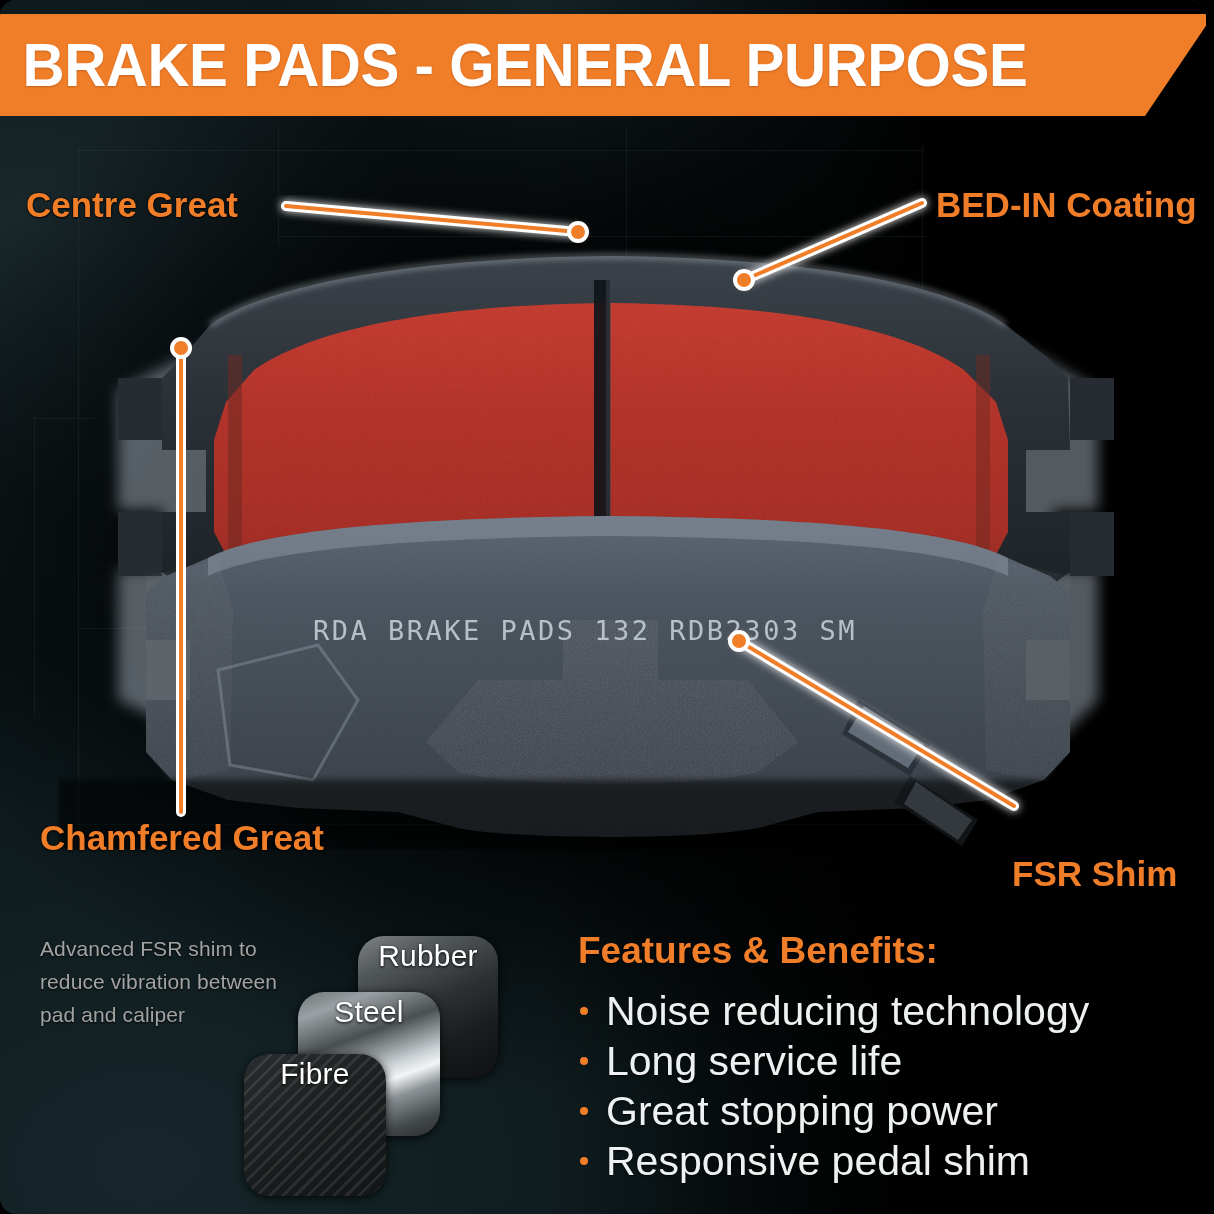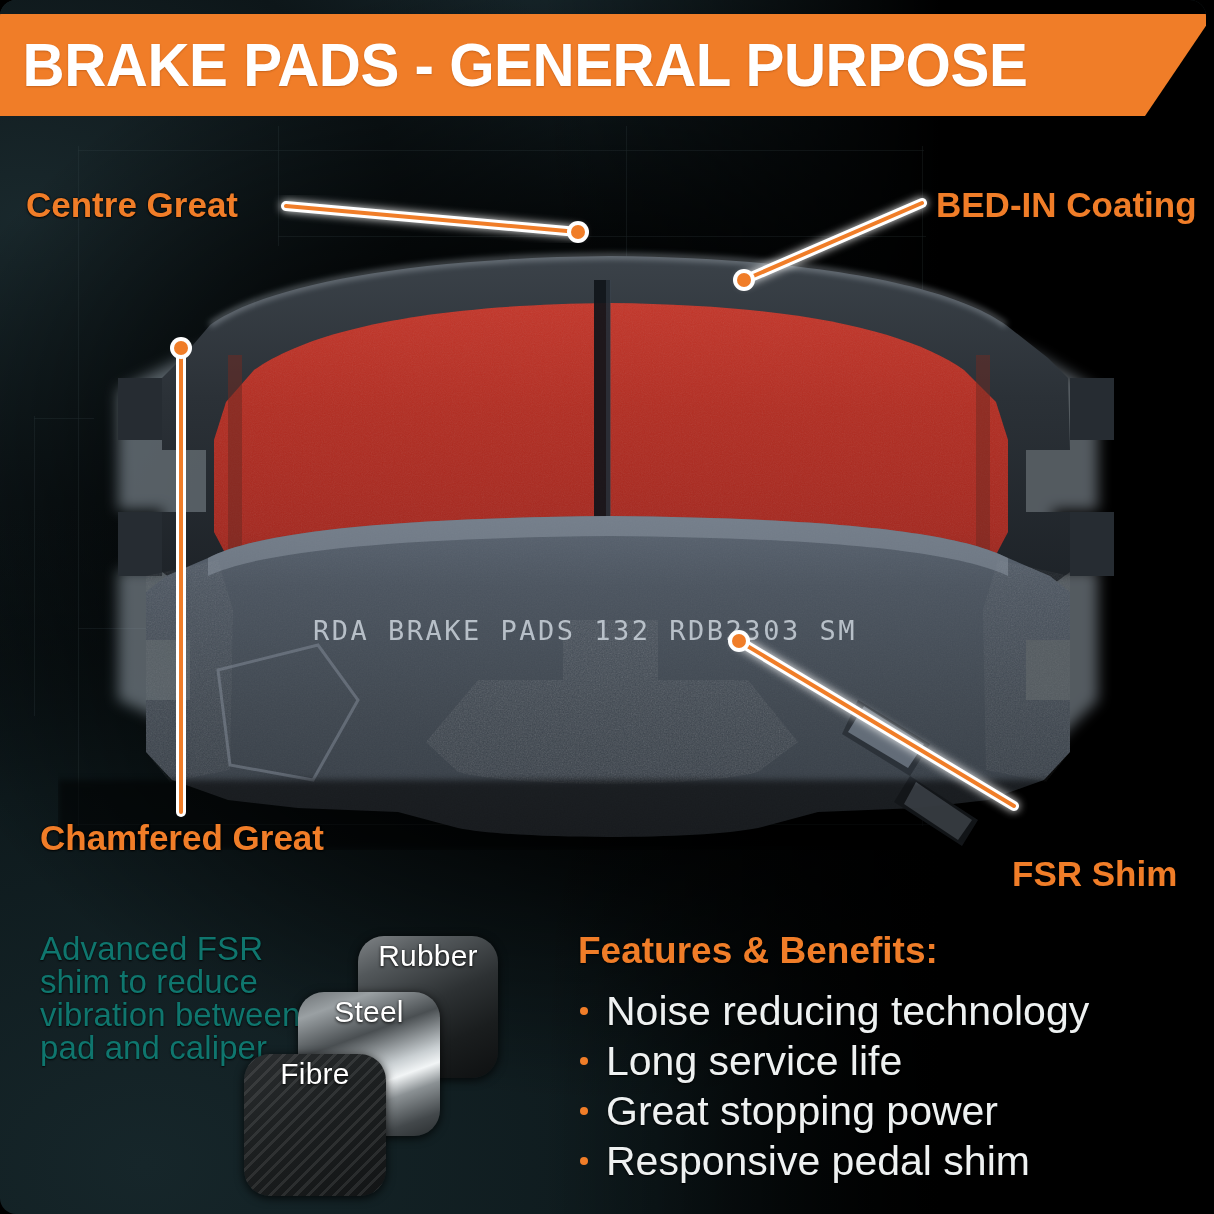--- a/index.html
+++ b/index.html
@@ -42,22 +42,22 @@
   .leader-svg{position:absolute;left:0;top:0;width:1214px;height:1214px;pointer-events:none;}
 
   .callout{position:absolute;font-weight:bold;color:#f07d28;white-space:nowrap;
     text-shadow:0 0 2px rgba(0,0,0,.9),0 1px 2px rgba(0,0,0,.8);}
   .c-centre{left:26px;top:185px;font-size:35px;}
   .c-bedin{left:936px;top:185px;font-size:35px;}
   .c-chamf{left:40px;top:818px;font-size:35px;}
   .c-fsr{left:1012px;top:818px;font-size:35px;margin-top:36px;}
 
   
-  .desc{position:absolute;left:40px;top:932px;width:270px;color:#0f766e;
-    font-size:33px;line-height:33px;letter-spacing:.1px;
+  .desc{position:absolute;left:40px;top:932px;width:270px;color:#a3a3a3;
+    font-size:21px;line-height:33px;letter-spacing:.1px;
     text-shadow:0 1px 2px rgba(0,0,0,.9);}
 
   
   .shim{position:absolute;left:240px;top:930px;width:270px;height:260px;}
   .sq{position:absolute;border-radius:26px;display:flex;align-items:flex-start;justify-content:center;}
   .sq span{color:#fff;font-size:30px;padding-top:3px;letter-spacing:.2px;
     text-shadow:0 1px 3px rgba(0,0,0,.95);}
   .sq-rubber{left:118px;top:6px;width:140px;height:142px;
     background:linear-gradient(155deg,#7f8386 0%,#53585b 20%,#2d3133 48%,#1a1d1e 72%,#0e1011 100%);
     box-shadow:0 2px 10px rgba(0,0,0,.8);}

